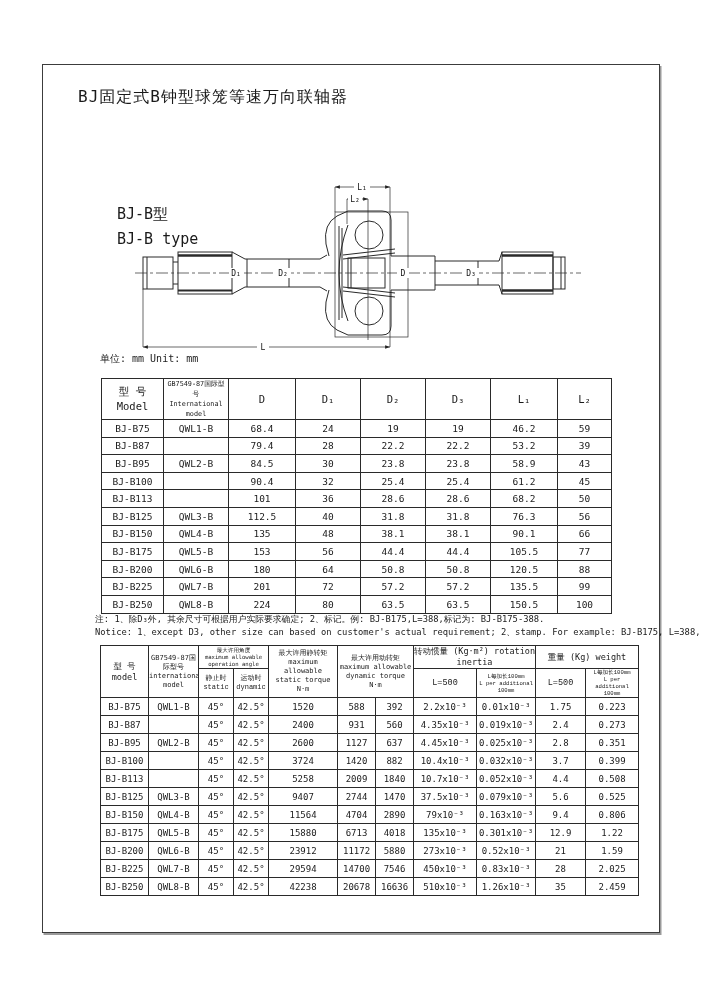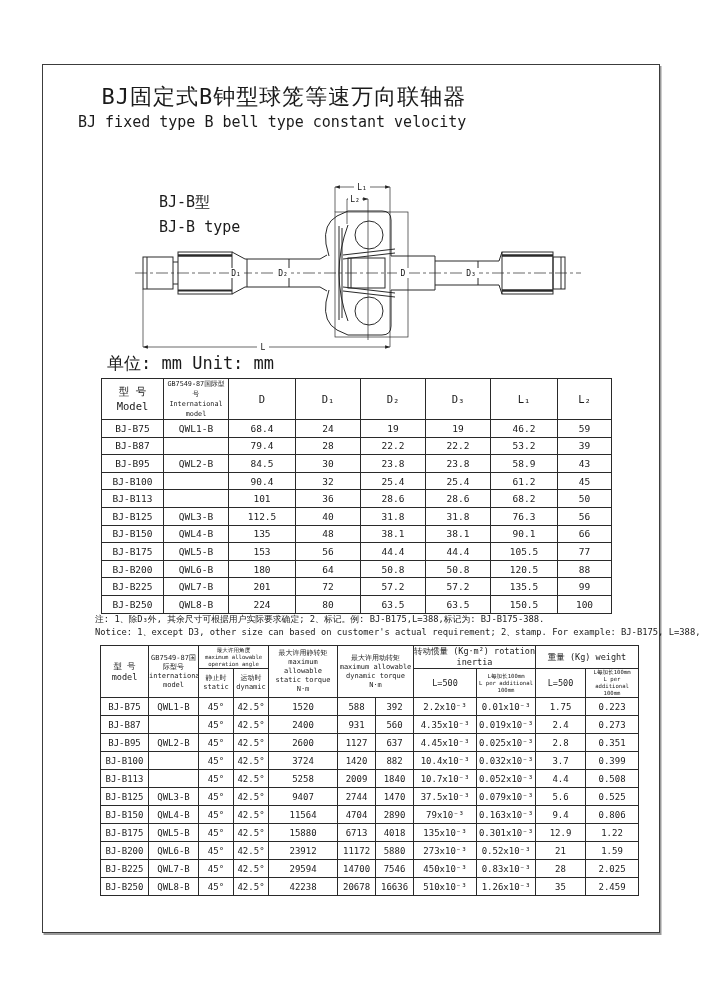--- a/index.html
+++ b/index.html
@@ -7,58 +7,57 @@
     width:706px; height:1000px; position:relative; overflow:hidden;
     font-family:"DejaVu Sans Mono","Liberation Mono",monospace;
     color:#1a1a1a;
   }
   .page-frame {
     position:absolute; left:42px; top:64px; width:616px; height:867px;
     border:1.5px solid #3c3c3c; box-shadow:1.5px 2px 0 #9a9a9a;
     background:#fff;
   }
   .title-block { position:absolute; left:78px; top:84px; }
-  .title-cn { font-size:22px; line-height:26px; letter-spacing:1px;text-align:right; }
+  .title-cn { font-size:16px; line-height:26px; letter-spacing:1px; }
   .title-en { font-size:15px; line-height:25px; }
-  .type-block { position:absolute; left:117px; top:190px;margin-left:42px; }
+  .type-block { position:absolute; left:117px; top:202px; }
   .type-line { font-size:15px; line-height:25px; }
   svg.drawing { position:absolute; left:133px; top:178px; }
-  .unit-label { position:absolute; left:100px; top:352px; font-size:17px;margin-left:7px; }
+  .unit-label { position:absolute; left:100px; top:352px; font-size:10px; }
 
   table { border-collapse:collapse; table-layout:fixed; position:absolute; background:#fff; }
   th, td {
     border:1px solid #2a2a2a; text-align:center; vertical-align:middle;
     padding:0; font-weight:normal; overflow:hidden;
   }
   th { white-space:pre-line; }
   td { white-space:nowrap; }
 
   #dim-table { left:101px; top:378px; width:510px; border:1.5px solid #222; }
   #dim-table th { height:39px; font-size:10.5px; line-height:15px; }
   #dim-table th.small-hdr { font-size:6.8px; line-height:10px; }
   #dim-table td { height:16.6px; font-size:9.5px; }
 
   .notes { position:absolute; left:95px; top:613px; font-size:8.8px; line-height:13px; white-space:nowrap; }
 
   #perf-table { left:100px; top:645px; width:538px; border:1.5px solid #222; }
   #perf-table th { font-size:8.5px; line-height:11px; }
   #perf-table tr.h1 th { height:20px; }
-  #perf-table tr.h2 th { height:21px; }
+  #perf-table tr.h2 th { height:21px;font-family:Liberation Mono, monospace; }
   #perf-table th.tiny { font-size:5.6px; line-height:7px; }
   #perf-table th.mid { font-size:7px; line-height:9px; }
   #perf-table td { height:17px; font-size:9px; }
 </style>
 </head>
 <body>
 
 <div class="page-frame"></div>
 
 <div class="title-block">
   <div class="title-cn">BJ固定式B钟型球笼等速万向联轴器</div>
-  <div class="title-en">BJ fixed type B bell type constant velocity</div>
 </div>
 
 <div class="type-block">
   <div class="type-line">BJ-B型</div>
   <div class="type-line">BJ-B type</div>
 </div>
 
 <svg class="drawing" width="460" height="185" viewBox="0 0 460 185">
   <defs>
     <marker id="arr" markerWidth="8" markerHeight="6" refX="7" refY="2.5" orient="auto-start-reverse">

